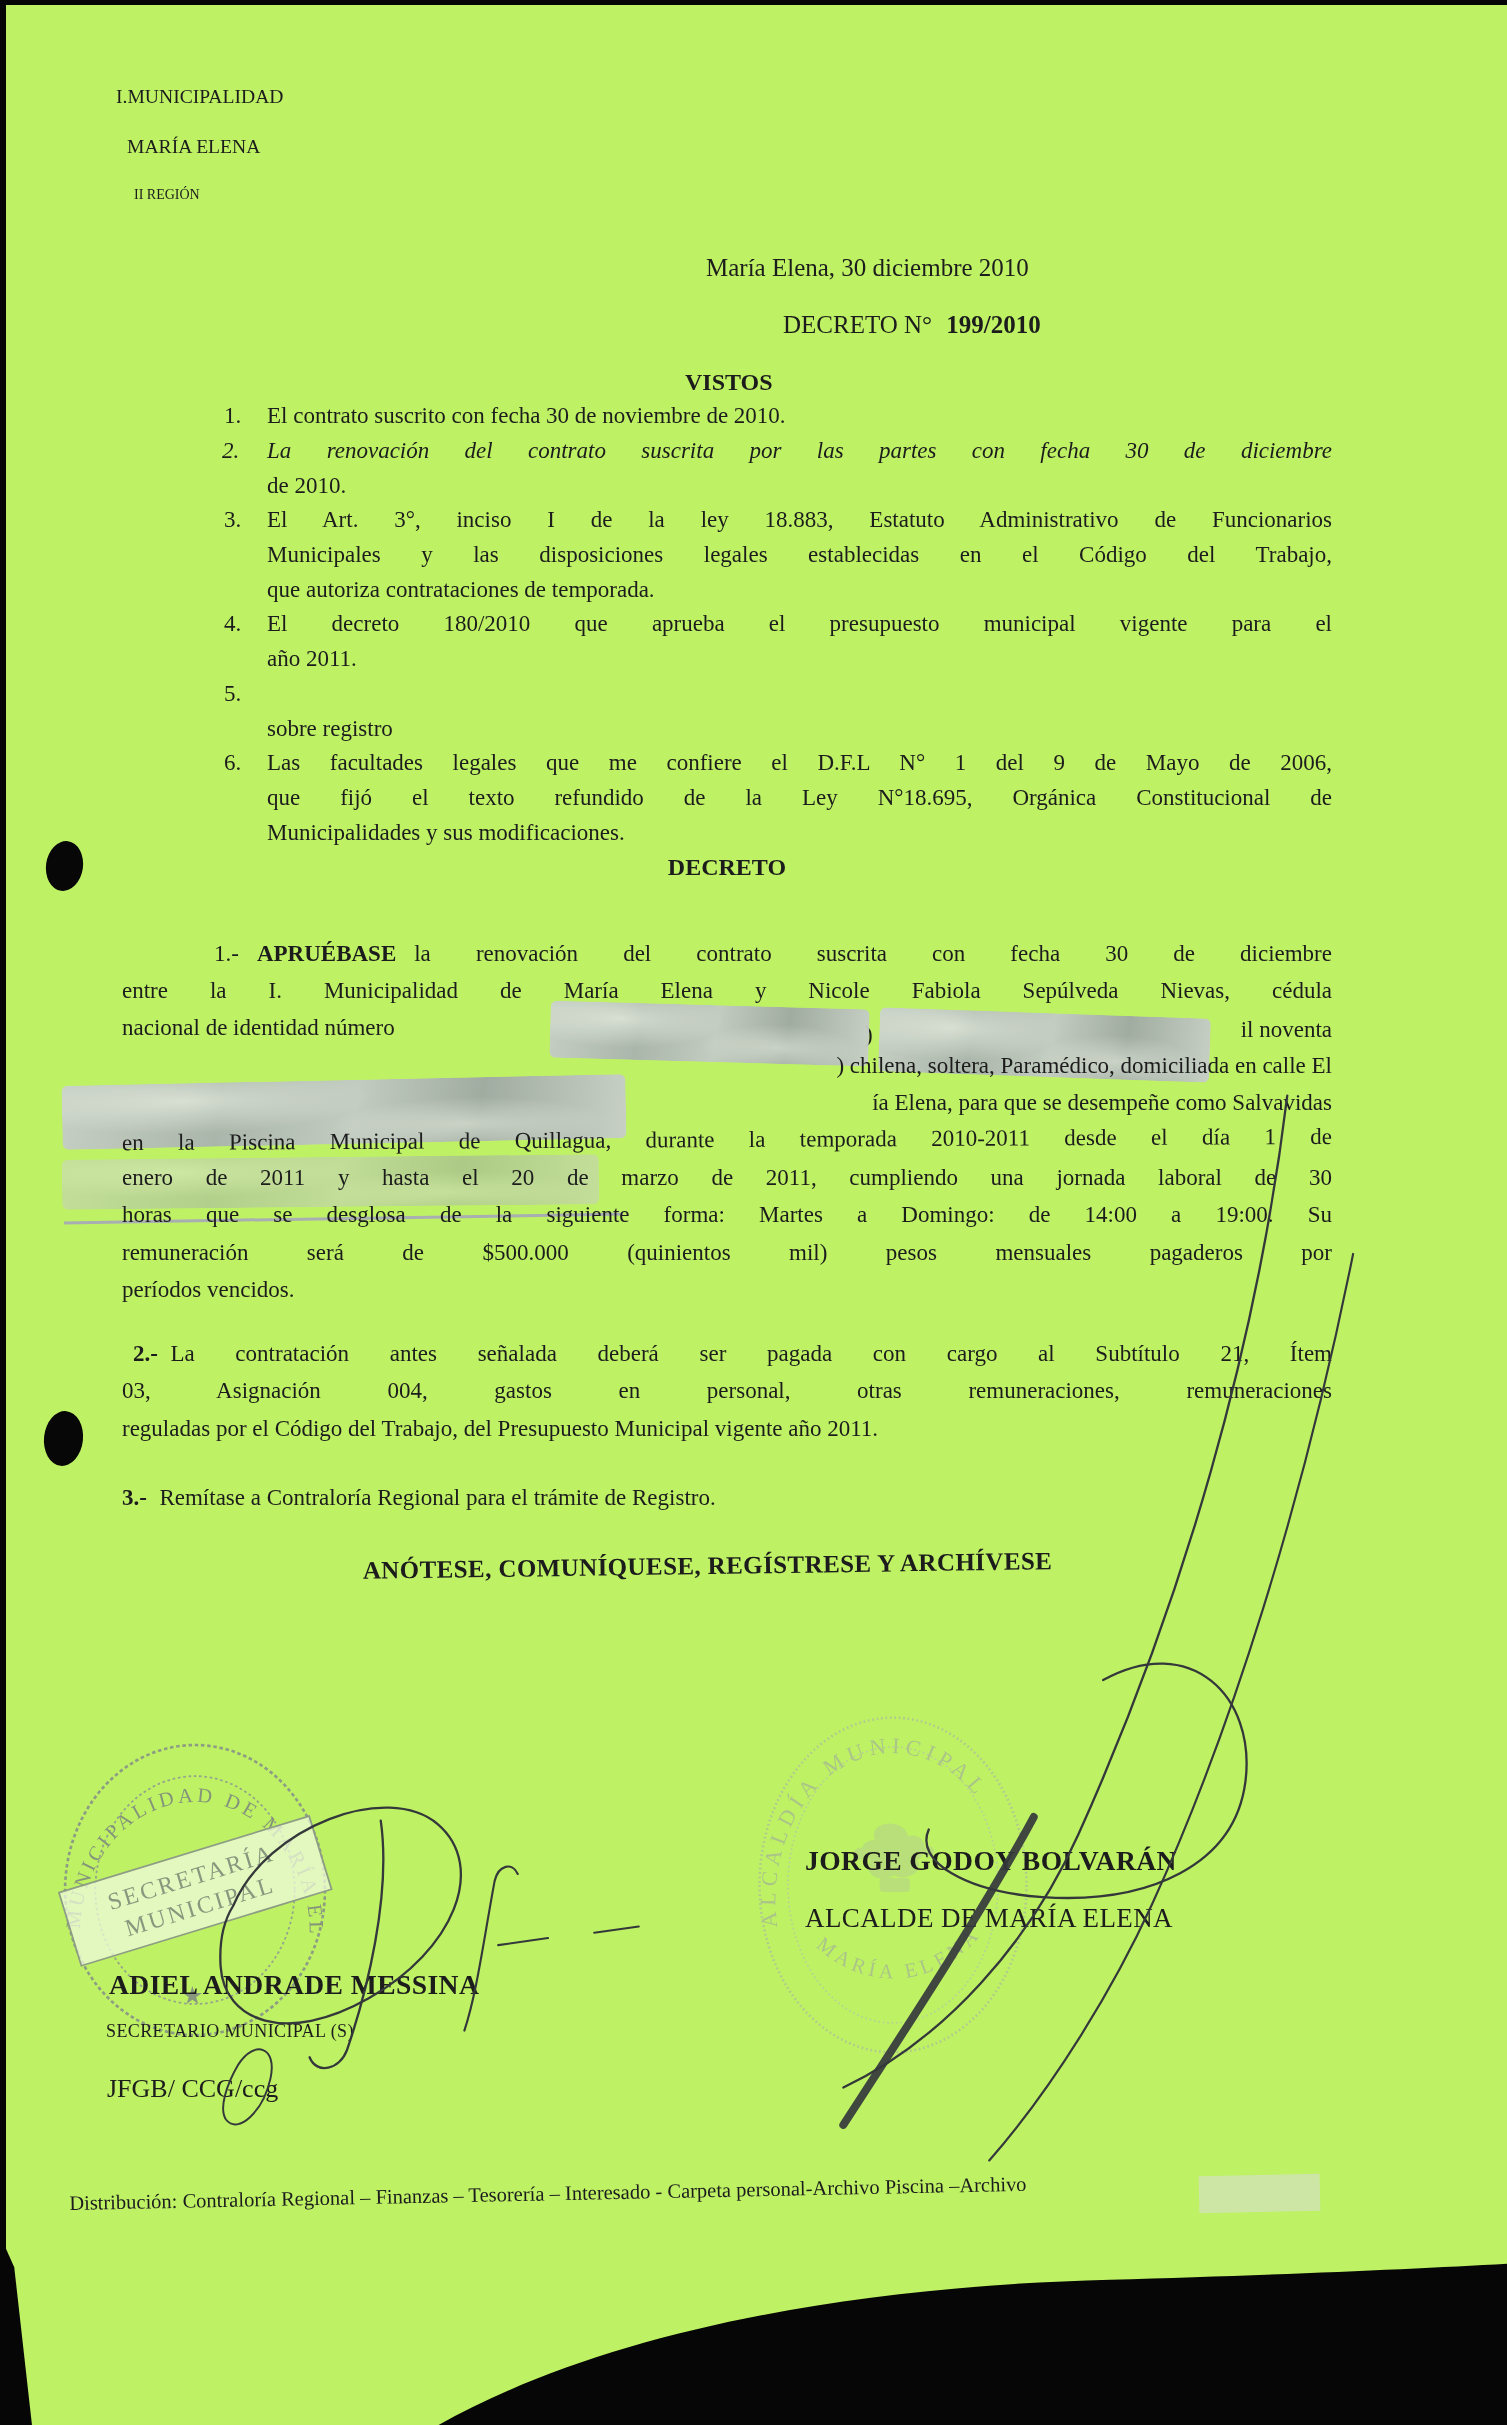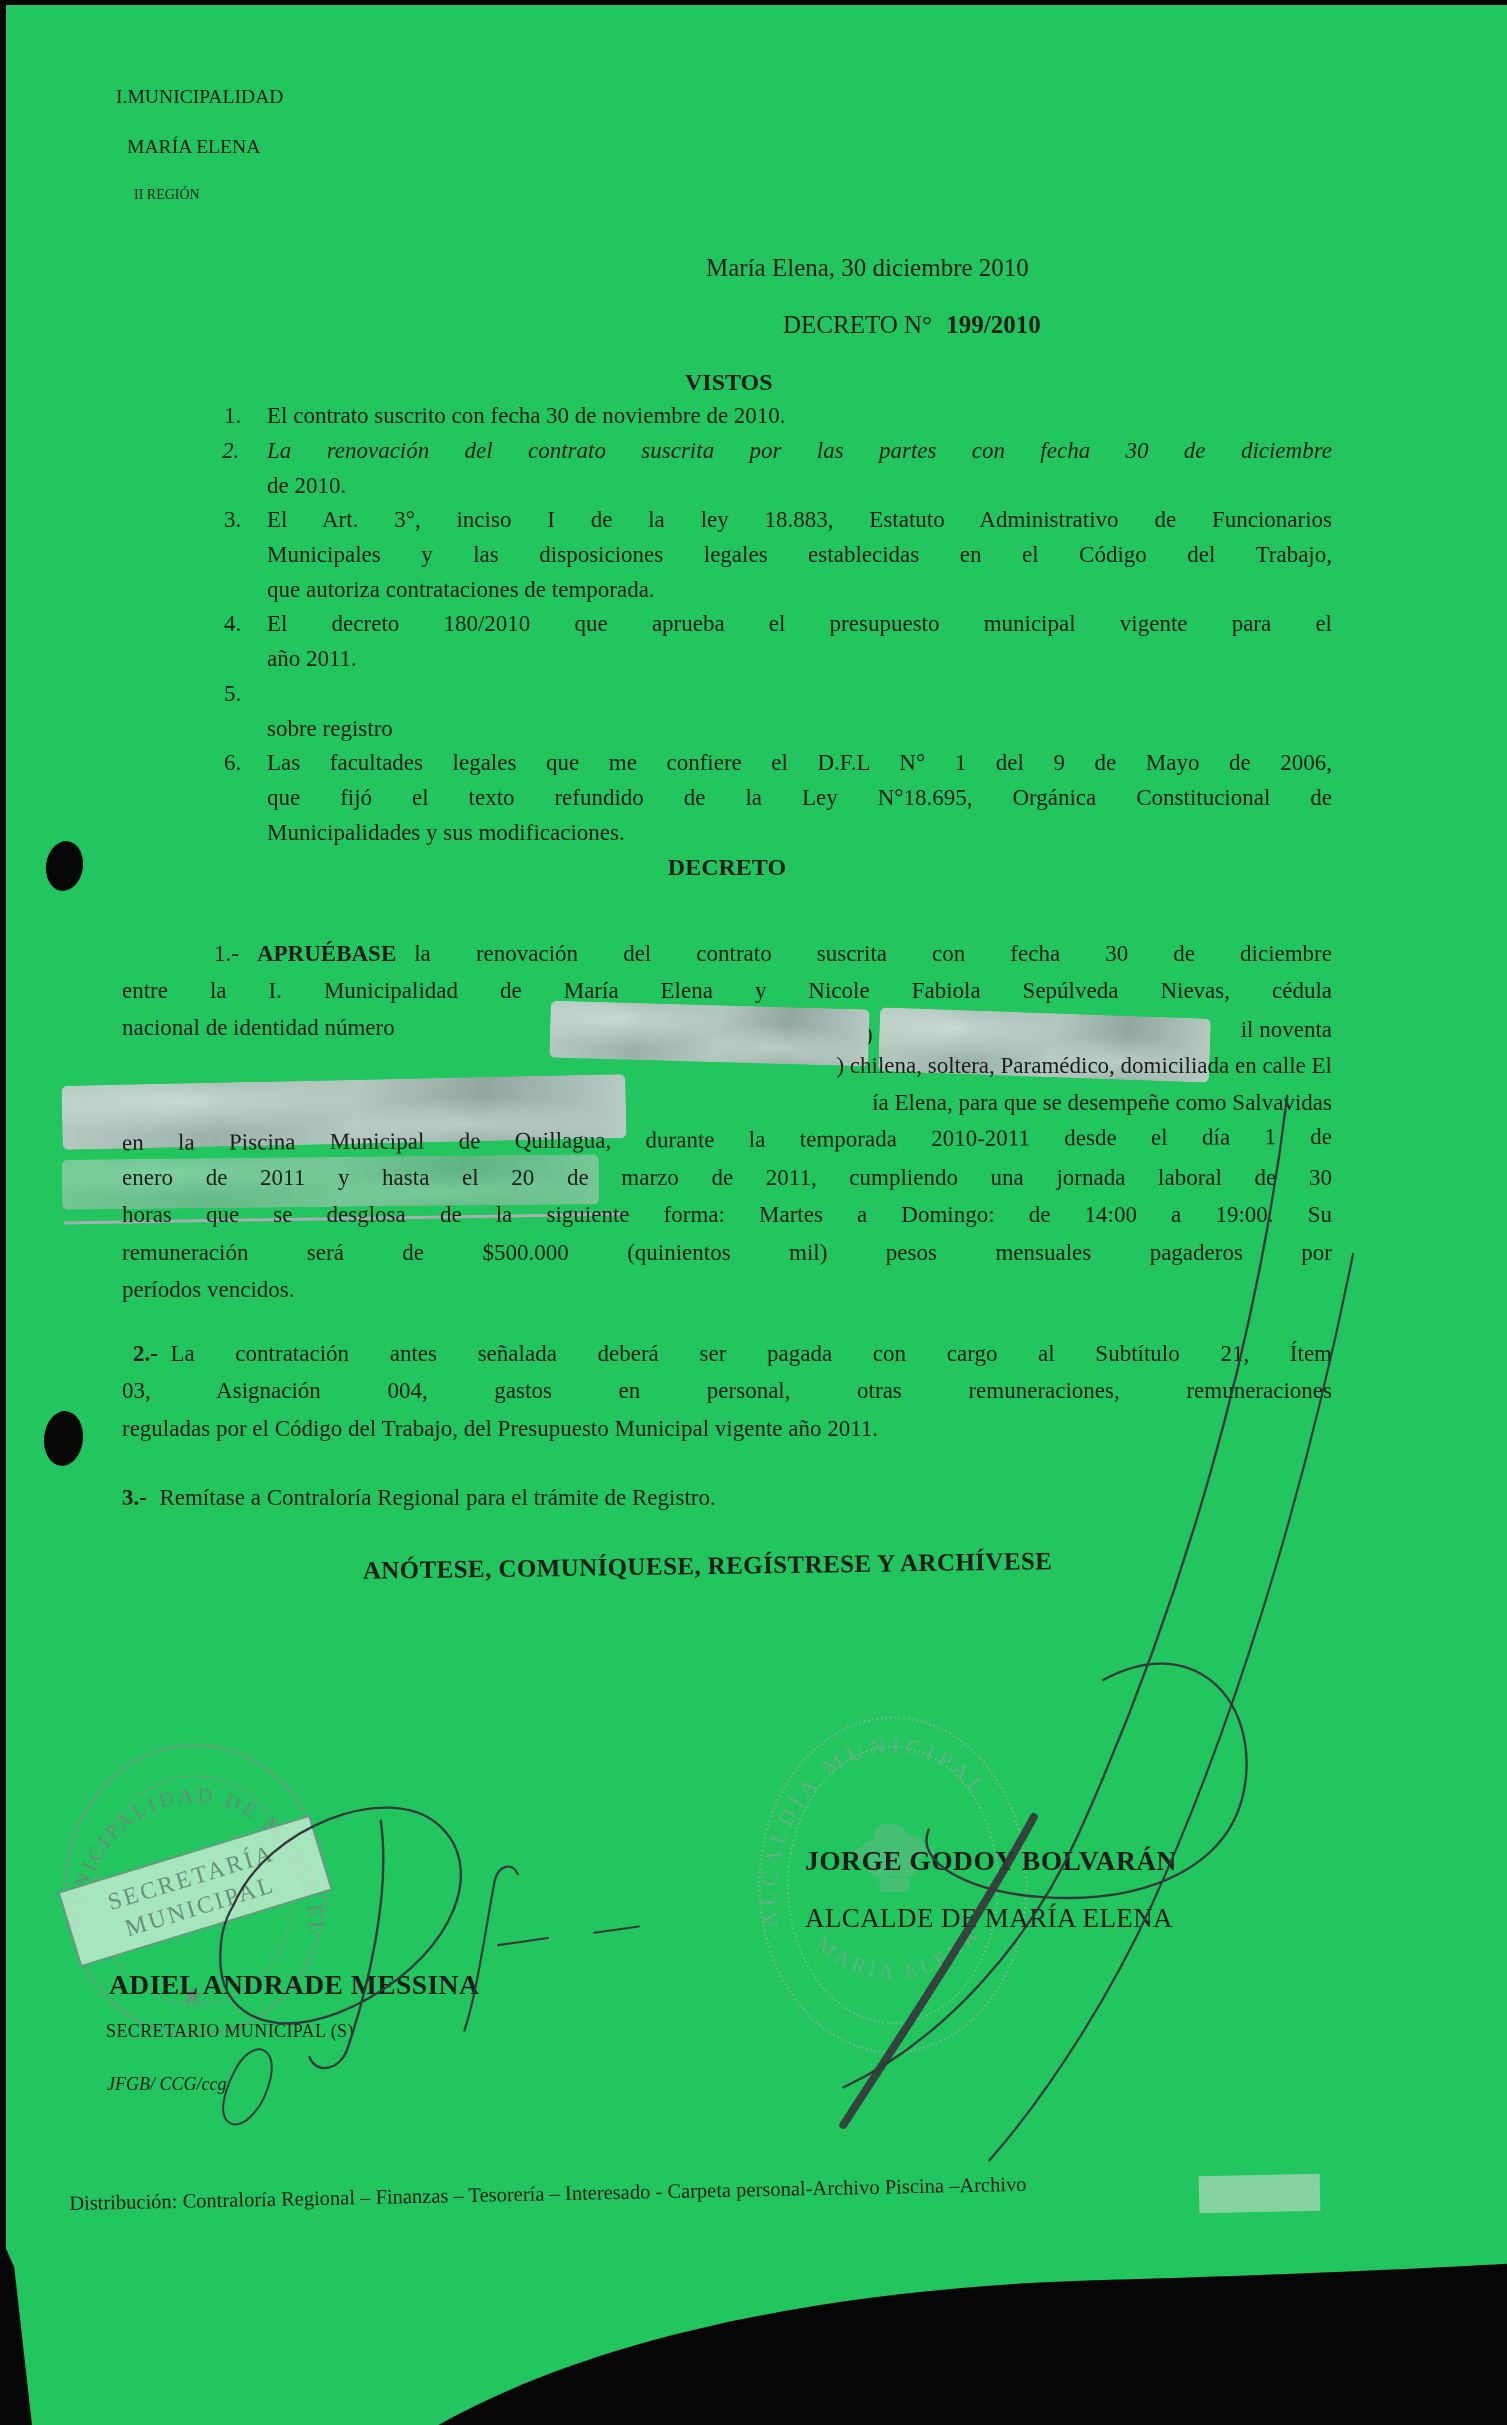--- a/index.html
+++ b/index.html
@@ -1,16 +1,16 @@
 <!DOCTYPE html>
 <html style="font-size:14.2px"><head>
 <meta charset="utf-8">
 <style>
   html,body{margin:0;padding:0;background:#ffffff;}
-  .page{position:relative;width:1507px;height:2426px;background:#22c55e;overflow:hidden;
+  .page{position:relative;width:1507px;height:2426px;background:#bef264;overflow:hidden;
         font-family:"Liberation Serif","DejaVu Serif",serif;color:#1c1c1c;}
   .ln{position:absolute;font-size:23px;line-height:1.25;white-space:normal;color:#1c1c1c;}
   .just{text-align:justify;text-align-last:justify;}
   .right{text-align:right;}
   .center{text-align:center;}
   .b{font-weight:bold;}
   .i{font-style:italic;}
   .sp{display:inline-block;width:14.2px;}
   .num{position:absolute;font-size:23px;line-height:1.25;}
   .redact{position:absolute;border-radius:6.2px;
@@ -137,21 +137,21 @@
     <g transform="rotate(-17 155 172)">
       <rect x="8" y="130" width="294" height="86" fill="rgba(252,252,251,0.75)" stroke="#82898c" stroke-width="2"></rect>
       <text x="155" y="166" font-size="27" letter-spacing="3" fill="#7b8286" text-anchor="middle">SECRETARÍA</text>
       <text x="155" y="200" font-size="27" letter-spacing="3" fill="#7b8286" text-anchor="middle">MUNICIPAL</text>
     </g>
     <text x="152" y="300" font-size="28" fill="#7b8286" text-anchor="middle">★</text>
   </svg>
 
   <div class="ln b" style="left:109px;top:1968px;font-size:27.6px;letter-spacing:0.4px;">ADIEL ANDRADE MESSINA</div>
   <div class="ln" style="left:106px;top:2020px;font-size:18px;letter-spacing:0.4px;">SECRETARIO MUNICIPAL (S)</div>
-  <div class="ln" style="left:107px;top:2073px;font-size:18px;font-style:italic;">JFGB/ CCG/ccg</div>
+  <div class="ln" style="left:107px;top:2073px;font-size:26px;">JFGB/ CCG/ccg</div>
 
   <div class="ln b" style="left:805px;top:1844px;font-size:27.6px;letter-spacing:0.4px;">JORGE GODOY BOLVARÁN</div>
   <div class="ln" style="left:805px;top:1902px;font-size:27px;letter-spacing:0.4px;">ALCALDE DE MARÍA ELENA</div>
 
   <div style="position:absolute;left:1199px;top:2175px;width:121px;height:37px;background:#d9dcdd;opacity:.55;transform:rotate(-1.2deg);"></div>
   <div class="ln" style="left:69px;top:2191px;font-size:20.5px;white-space:nowrap;transform:rotate(-1.15deg);transform-origin:left top;">Distribución: Contraloría Regional – Finanzas – Tesorería – Interesado - Carpeta personal-Archivo Piscina –Archivo</div>
 
   <svg class="overlay" width="1507" height="2426" viewBox="0 0 1694 2726">
     <g fill="none" stroke="#34383b" stroke-linecap="round">
       <path d="M1447,1231 C1413,1512 1330,1800 1212,2062 C1158,2182 1062,2292 948,2346" stroke-width="2.6"></path>

